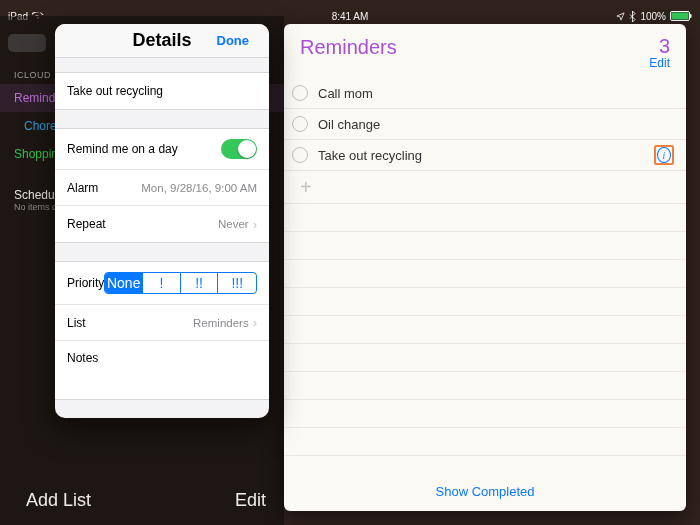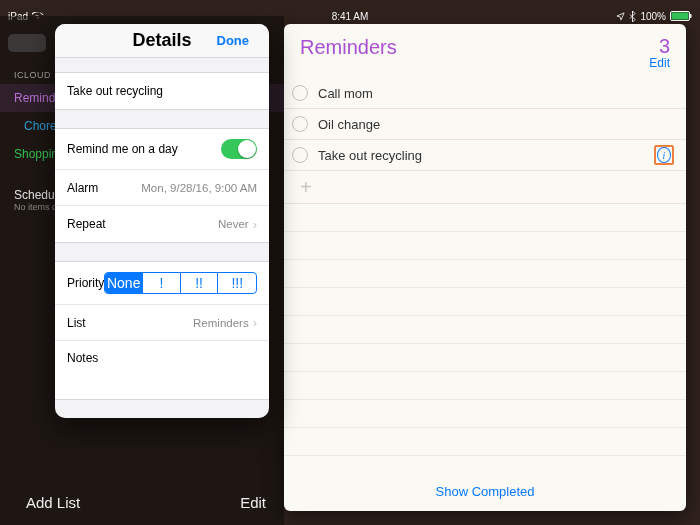--- a/index.html
+++ b/index.html
@@ -17,21 +17,21 @@
   .search-pill { margin: 8px 14px 14px 0px; margin-left:8px; width: 38px; height: 18px; background: rgba(80,80,80,0.6); border-radius: 5px; }
   .section-label { font-size: 9px; color: #9e9e9e; padding: 4px 14px; letter-spacing: 0.5px; }
   .list-row { font-size: 12px; padding: 7px 14px; }
   .row-rem { background: rgba(60,40,60,0.6); }
   .lbl-rem { color: #b96fd6; }
   .lbl-cho { color: #2e9ad6; margin-left: 10px; }
   .lbl-sho { color: #33c153; }
   .sched-block { padding: 20px 14px 6px 14px; }
   .sched-title { font-size: 12px; color: #e4e4e4; }
   .sched-sub { font-size: 9px; color: #8a8a8a; }
-  .sidebar-footer { position: absolute; bottom: 0; left: 0; right: 0; display: flex; justify-content: space-between; padding: 14px 18px 14px 26px; font-size: 15px; color: #eee; }
+  .sidebar-footer { position: absolute; bottom: 0; left: 0; right: 0; display: flex; justify-content: space-between; padding: 14px 18px 14px 26px; font-size: 18px; color: #eee; }
 
   
   .main-pane { position: absolute; left: 284px; right: 14px; top: 24px; bottom: 14px; background: #faf9f4; border-radius: 6px; box-shadow: 0 6px 20px rgba(0,0,0,0.5); color: #000; display: flex; flex-direction: column; }
   .main-header { display: flex; justify-content: space-between; align-items: flex-start; padding: 12px 16px 8px 16px; }
   .main-title { color: #a94fd1; font-size: 20px; font-weight: 400; }
   .main-meta { text-align: right; }
   .main-count { color: #a94fd1; font-size: 20px; font-weight: 300; line-height: 1; }
   .main-edit { color: #0879ff; font-size: 12px; }
   .rem-list { flex: 1; position: relative; }
   .rem-item { display: flex; align-items: center; gap: 10px; padding: 7px 8px; border-bottom: 1px solid #e7e5dc; font-size: 13px; color: #333; position: relative; }

